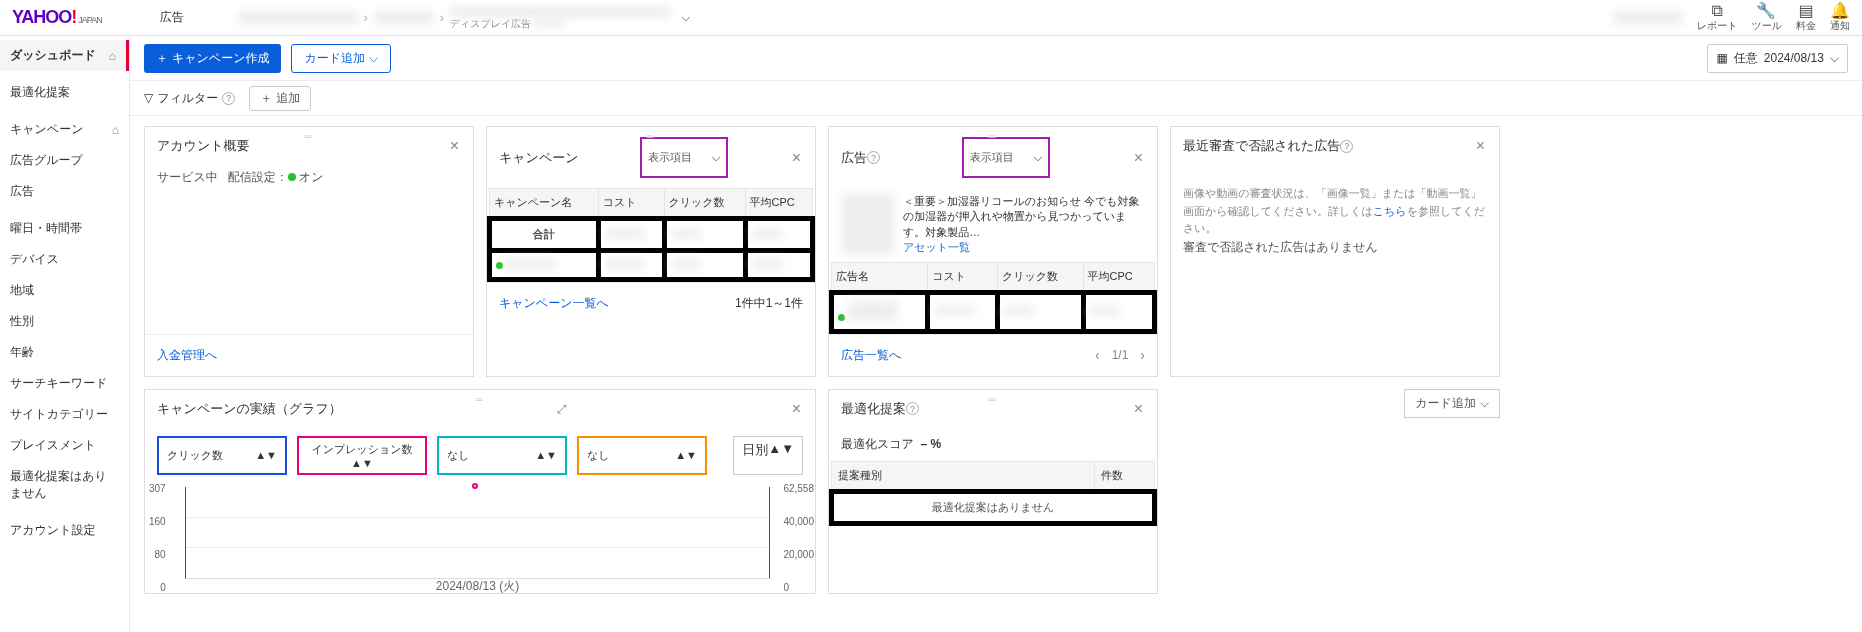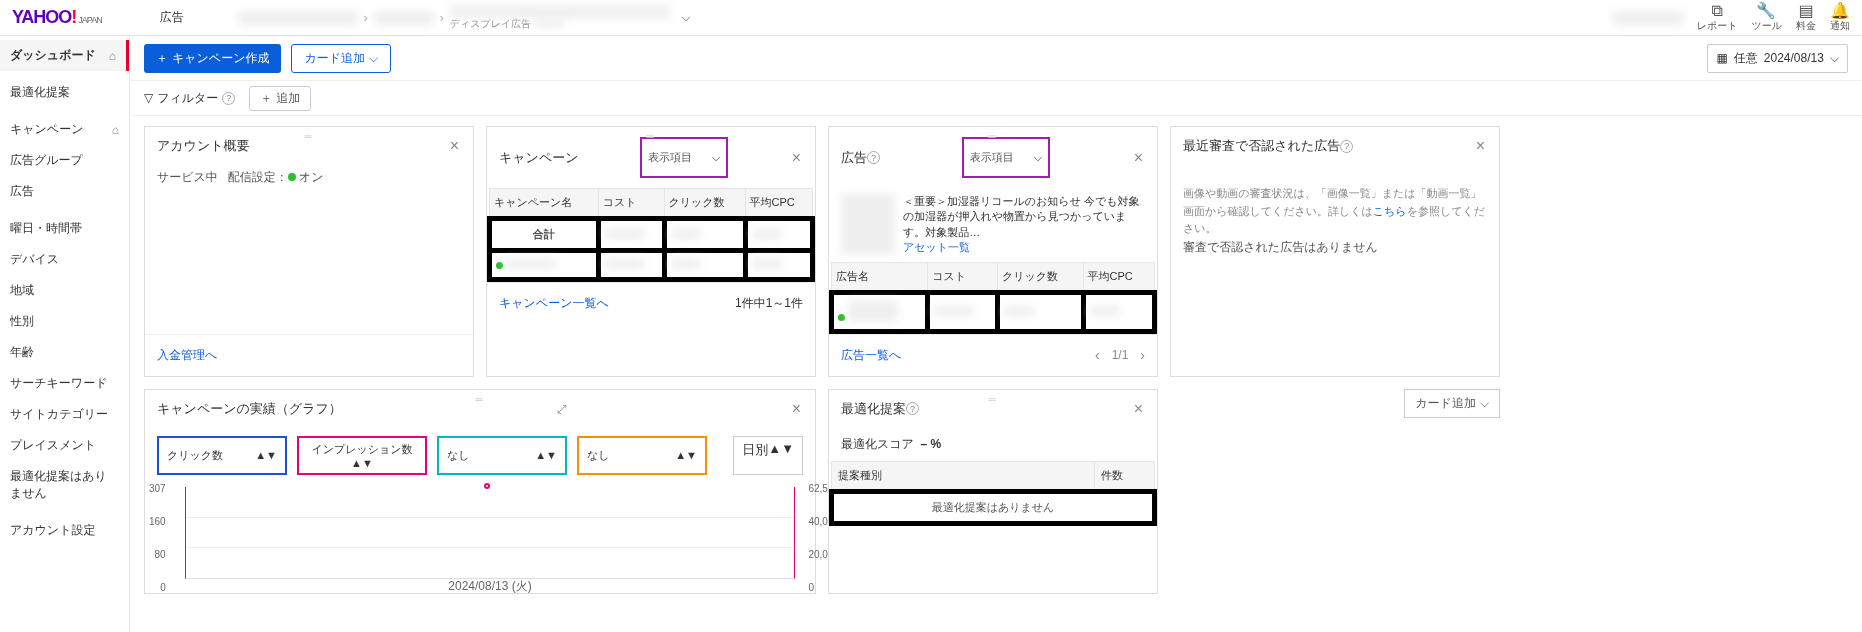--- a/index.html
+++ b/index.html
@@ -83,21 +83,21 @@
 
 
 .card.graph { grid-column: span 2;}
 .graph-controls { display:flex; gap:10px; padding:8px 12px;}
 .metric-sel { border:2px solid; font-size:11px; padding:4px 8px; min-width:130px; display:flex; justify-content:space-between; align-items:center; cursor:pointer; background:#fff;}
 .ms-blue { border-color:#1e4fd9;}
 .ms-pink { border-color:#e6007e;flex-direction:column;}
 .ms-cyan { border-color:#00b7c3;}
 .ms-orange { border-color:#f59000;}
 .period-sel { border:1px solid #ccc; font-size:13px; padding:4px 8px; margin-left:auto; display:flex; cursor:pointer;}
-.graph-area { position:relative; height:110px; margin:0 20px 0 40px;}
+.graph-area { position:relative; height:110px; margin:0 45px 0 40px;}
 .y-left { position:absolute; left:-36px; top:0; bottom:0; display:flex; flex-direction:column; justify-content:space-between; font-size:10px; color:#666; text-align:right;}
 .y-right { position:absolute; right:-44px; top:0; bottom:0; display:flex; flex-direction:column; justify-content:space-between; font-size:10px; color:#666;}
 .plot { position:absolute; left:0; right:0; top:4px; bottom:14px; border-left:1px solid #1e4fd9; border-right:1px solid #e6007e; border-bottom:1px solid #ddd;}
 .plot .gridline { position:absolute; left:0; right:0; border-top:1px solid #eee;}
 .plot .pt { position:absolute; width:6px; height:6px; border:2px solid #e6007e; background:#fff; border-radius:50%;}
 .x-label { position:absolute; bottom:-2px; left:50%; transform:translateX(-50%); font-size:12px; color:#666;}
 .mini-collapse { color:#888; margin-right:8px; cursor:pointer; font-size:12px;}
 
 
 .opt-score { padding:8px 12px; font-size:12px; color:#333;}

